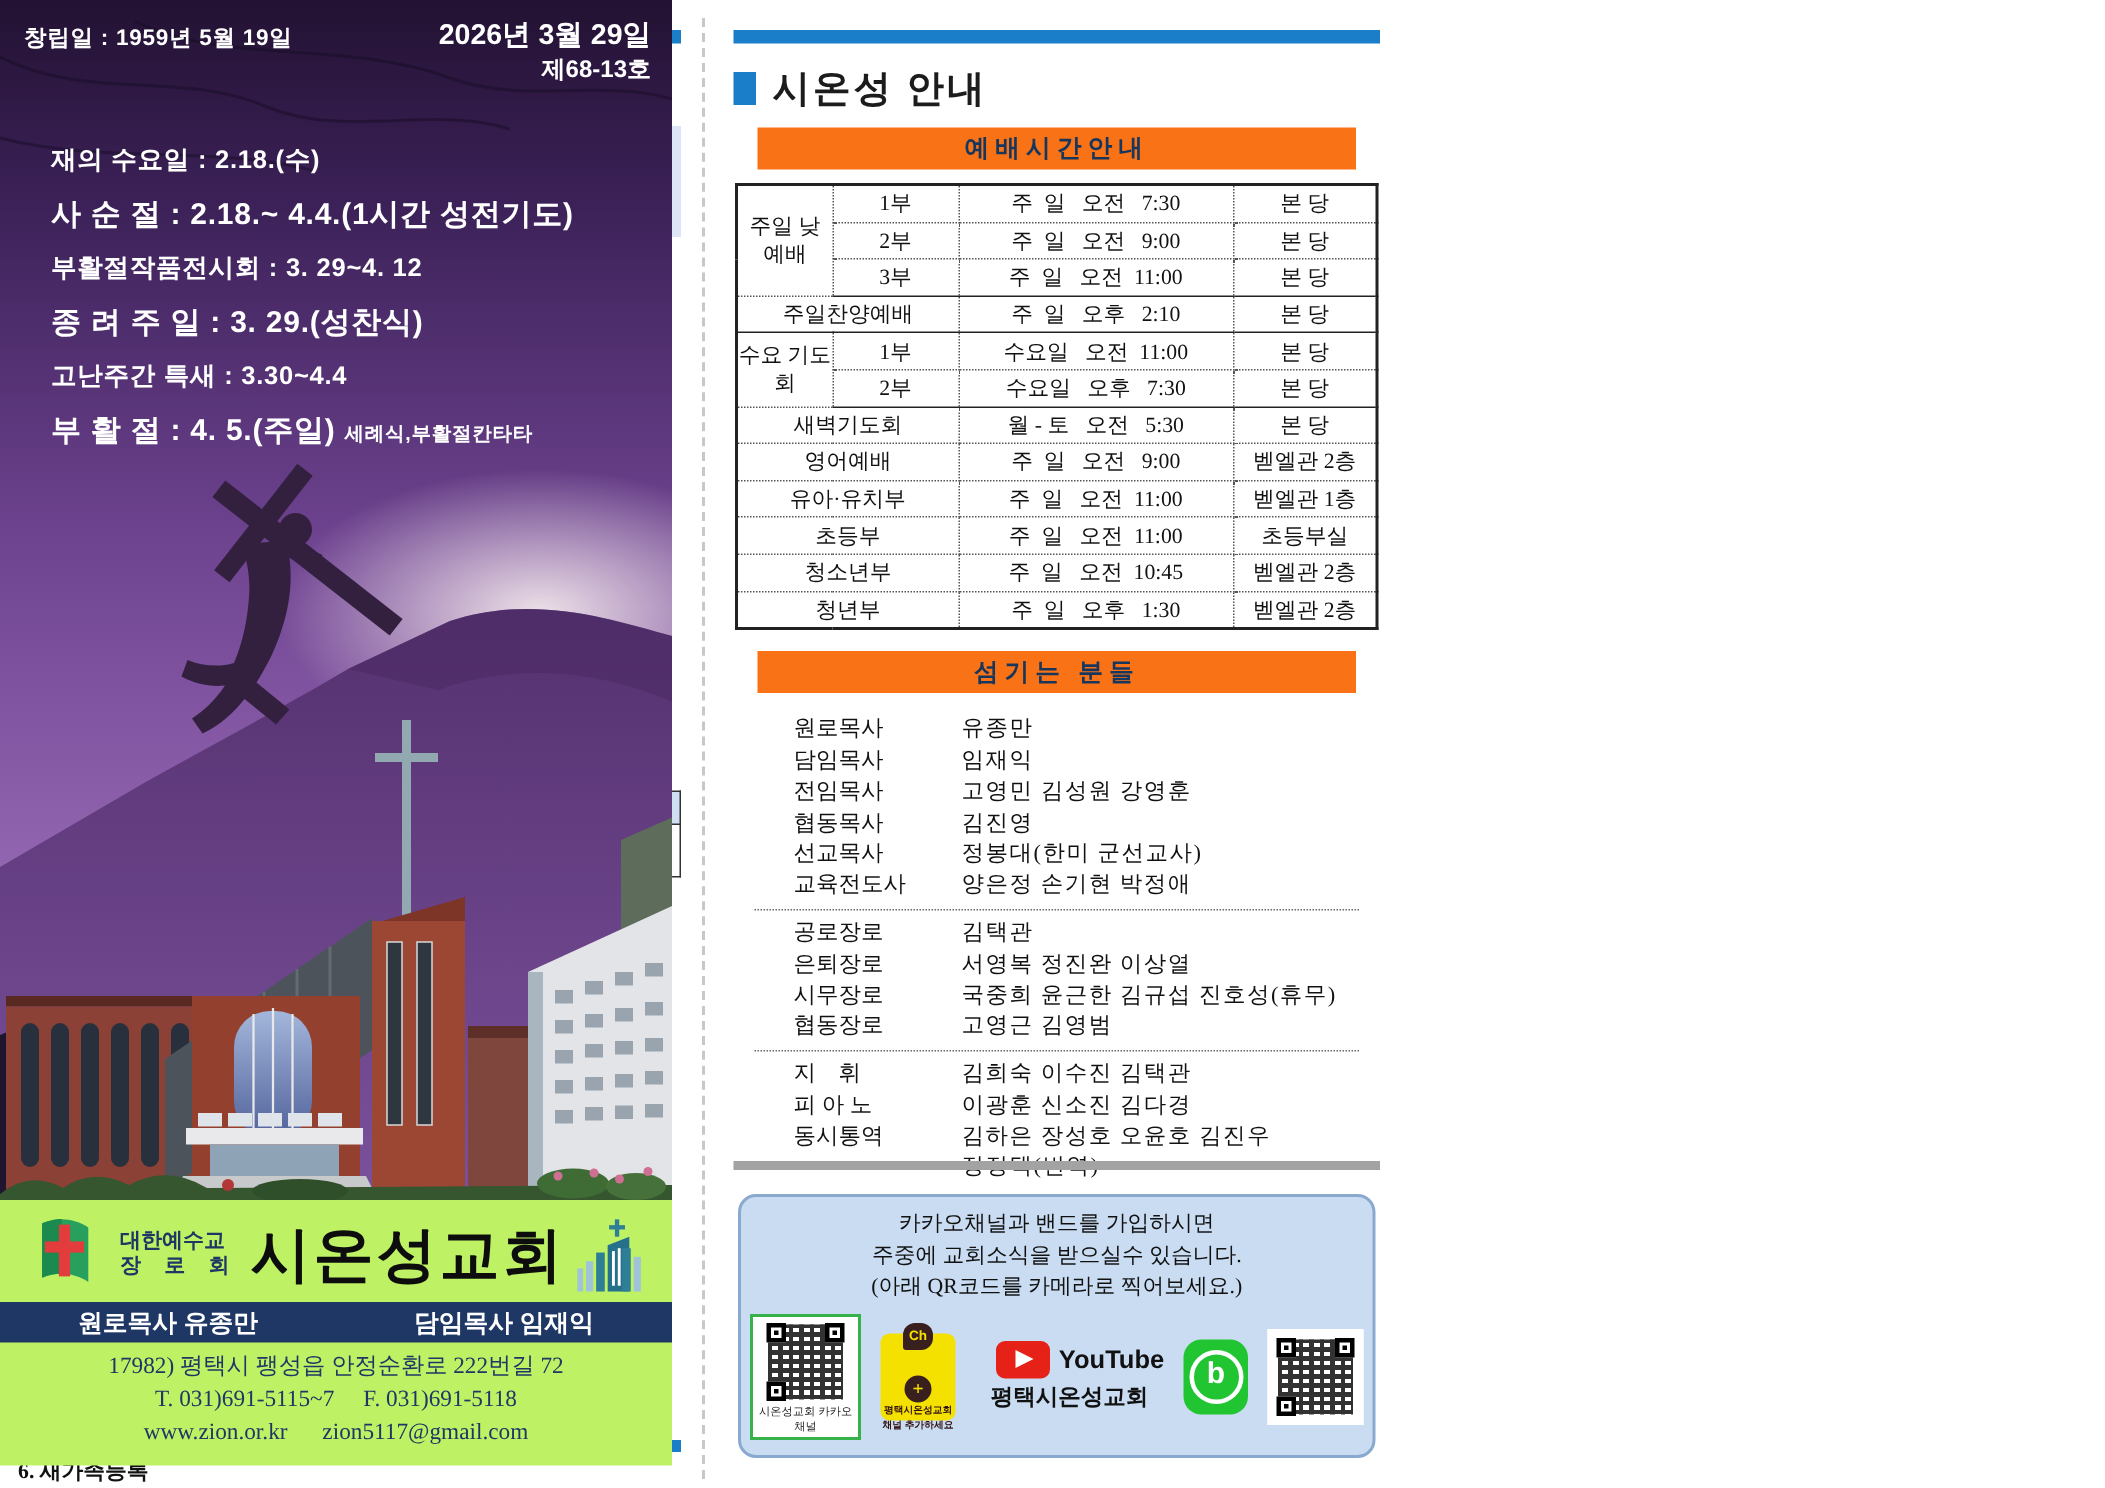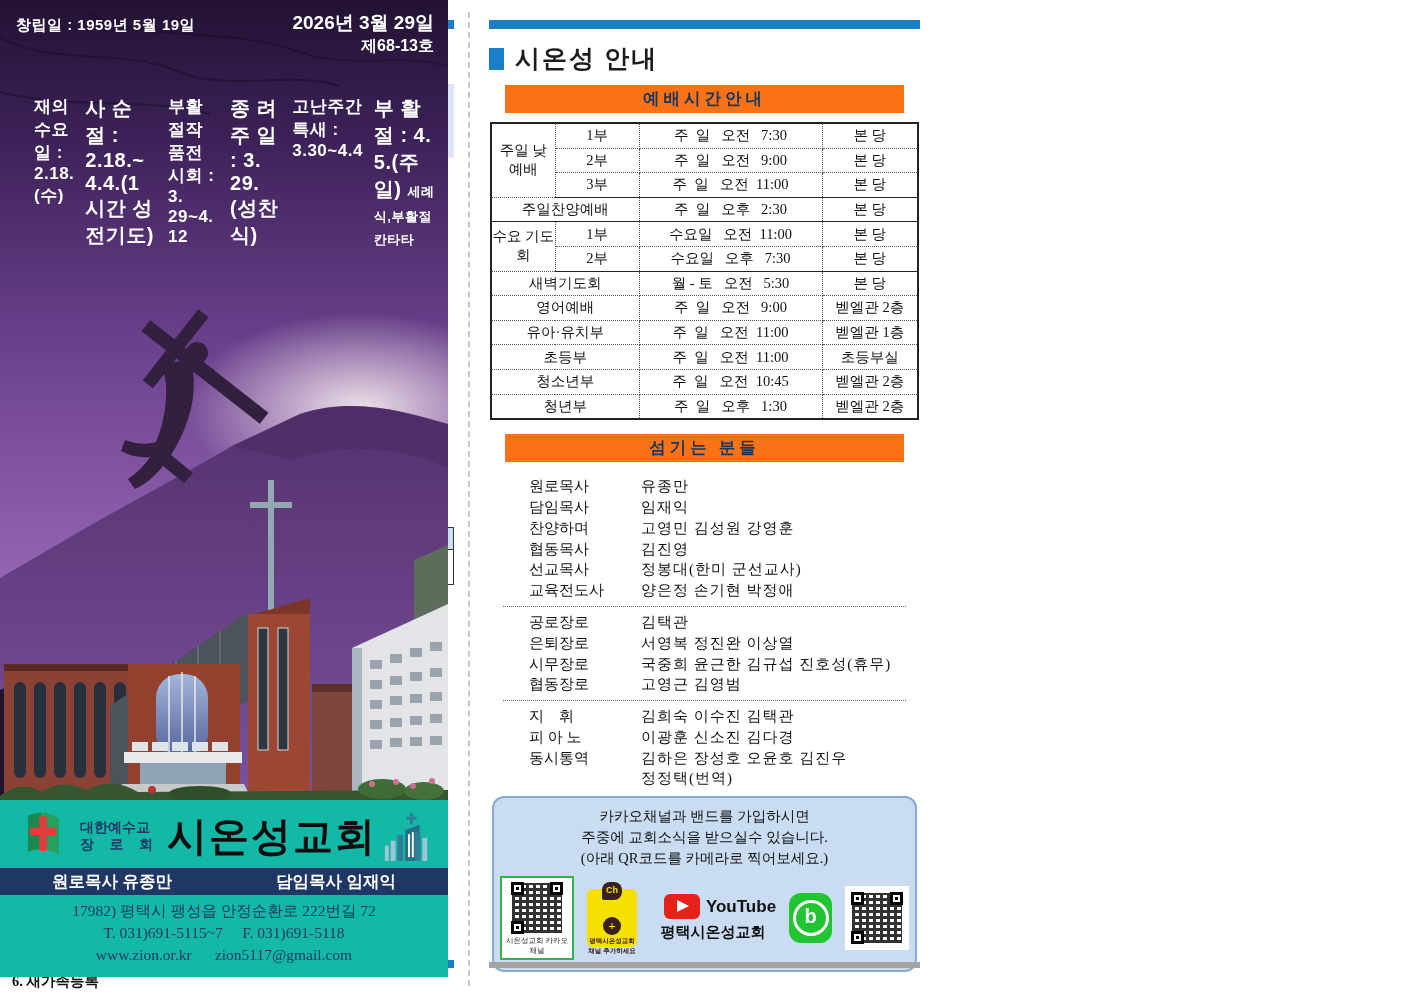--- a/index.html
+++ b/index.html
@@ -22,21 +22,21 @@
   .i1{padding-left:16px;}
   .i2{padding-left:40px;}
   .i3{padding-left:42px;}
   .i4{padding-left:106px;}
   table.wkt{border-collapse:collapse;margin:3px 0 3px 46px;font-size:12.5px;}
   table.wkt td{border:1px solid #333;text-align:center;height:21px;padding:0 2px;}
   table.wkt tr.hd td{background:#cfdff2;}
   table.wkt td.rowhd{background:#cfdff2;}
   td.diag{background-image:linear-gradient(to bottom right,transparent 48%,#444 48%,#444 52%,transparent 52%) !important;background-color:#cfdff2;}
   
-  .middle{left:489px;width:431px;height:948px;}
+  .middle{left:489px;width:431px;height:760px;}
   .mid-h{background:#f97316;color:#17365d;font-weight:700;text-align:center;
          font-size:16.5px;letter-spacing:4px;padding:3px 0;margin:10px 16px 9px 16px;}
   table.wt{border-collapse:collapse;border:2px solid #222;margin:2px auto 0 auto;
            font-size:14.5px;table-layout:fixed;width:427px;}
   table.wt td{border:1px dotted #555;text-align:center;height:23.6px;padding:0;}
   table.wt tr.sb td{border-bottom:1px solid #222;}
   table.wt td.pre{white-space:pre;}
   .srvs{margin:14px 14px 0 14px;}
   .srv{display:flex;font-size:15px;line-height:20.8px;}
   .srv .role{width:112px;padding-left:26px;white-space:pre;flex:0 0 auto;}
@@ -76,25 +76,25 @@
              font-size:20px;line-height:26px;text-align:center;font-family:"Liberation Sans",sans-serif;}
   
   .right{left:955px;top:15px;width:448px;height:977px;}
   .purple{position:relative;width:448px;height:800px;overflow:hidden;background:#3c2158;}
   .art{position:absolute;inset:0;}
   .ovl{position:absolute;color:#fff;font-family:"Liberation Sans",sans-serif;}
   .founded{left:16px;top:16px;font-size:15px;font-weight:700;letter-spacing:.5px;}
   .issue{right:14px;top:10px;text-align:right;font-weight:700;}
   .issue .d1{font-size:19px;margin-left:33px;}
   .issue .d2{font-size:16px;}
-  .events{left:34px;top:95px;right:8px;display:flex;flex-direction:row;gap:11px;font-weight:700;}
+  .events{left:34px;top:95px;right:8px;display:flex;flex-direction:column;gap:11px;font-weight:700;}
   .evM{font-size:17px;letter-spacing:.5px;}
   .evL{font-size:20px;letter-spacing:.5px;}
   .evS{font-size:13px;font-weight:700;}
-  .rfoot{position:relative;width:448px;height:177px;background:#14b8a6;}
+  .rfoot{position:relative;width:448px;height:177px;background:#bef264;}
   .logo-row{position:absolute;top:7px;left:0;right:0;height:58px;display:flex;align-items:center;}
   .denom{color:#1e3765;font-weight:700;font-size:14px;line-height:17px;margin-left:8px;}
   .denom .sp{letter-spacing:6px;}
   .churchname{font-size:40px;font-weight:900;color:#0d0d0d;letter-spacing:2px;margin-left:8px;font-family:"Liberation Serif",serif;}
   .navybar{position:absolute;top:68px;left:0;right:0;height:27px;background:#1e3765;color:#fff;
            display:flex;align-items:center;justify-content:space-around;font-weight:700;font-size:16.5px;
            font-family:"Liberation Sans",sans-serif;}
   .addr{position:absolute;top:100px;left:0;right:0;text-align:center;color:#1e3765;
         font-size:15.5px;line-height:22px;}
   .addr div{white-space:pre;}
@@ -238,21 +238,21 @@
         <td class="pre">주  일   오전   9:00</td>
         <td>본 당</td>
       </tr>
       <tr class="sb">
         <td>3부</td>
         <td class="pre">주  일   오전  11:00</td>
         <td>본 당</td>
       </tr>
       <tr class="sb">
         <td colspan="2">주일찬양예배</td>
-        <td class="pre">주  일   오후   2:30</td>
+        <td class="pre">주  일   오후   2:10</td>
         <td>본 당</td>
       </tr>
       <tr>
         <td rowspan="2">수요 기도회</td>
         <td>1부</td>
         <td class="pre">수요일   오전  11:00</td>
         <td>본 당</td>
       </tr>
       <tr class="sb">
         <td>2부</td>
@@ -298,21 +298,21 @@
       <div>
           <div class="srv">
             <span class="role">원로목사</span>
             <span class="names">유종만</span>
           </div>
           <div class="srv">
             <span class="role">담임목사</span>
             <span class="names">임재익</span>
           </div>
           <div class="srv">
-            <span class="role">찬양하며</span>
+            <span class="role">전임목사</span>
             <span class="names">고영민 김성원 강영훈</span>
           </div>
           <div class="srv">
             <span class="role">협동목사</span>
             <span class="names">김진영</span>
           </div>
           <div class="srv">
             <span class="role">선교목사</span>
             <span class="names">정봉대(한미 군선교사)</span>
           </div>

